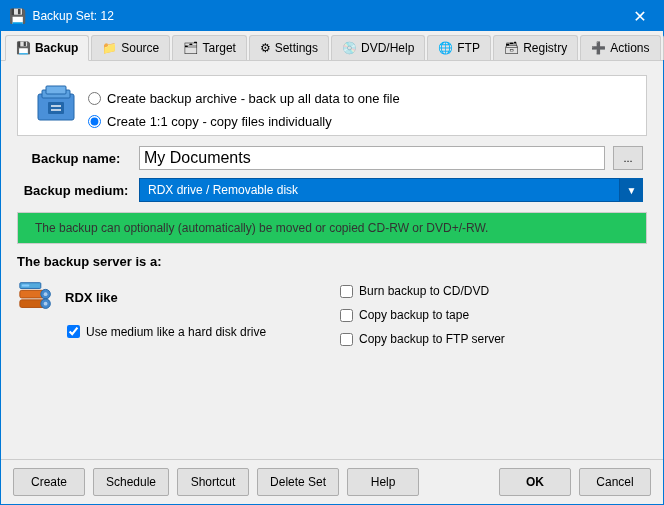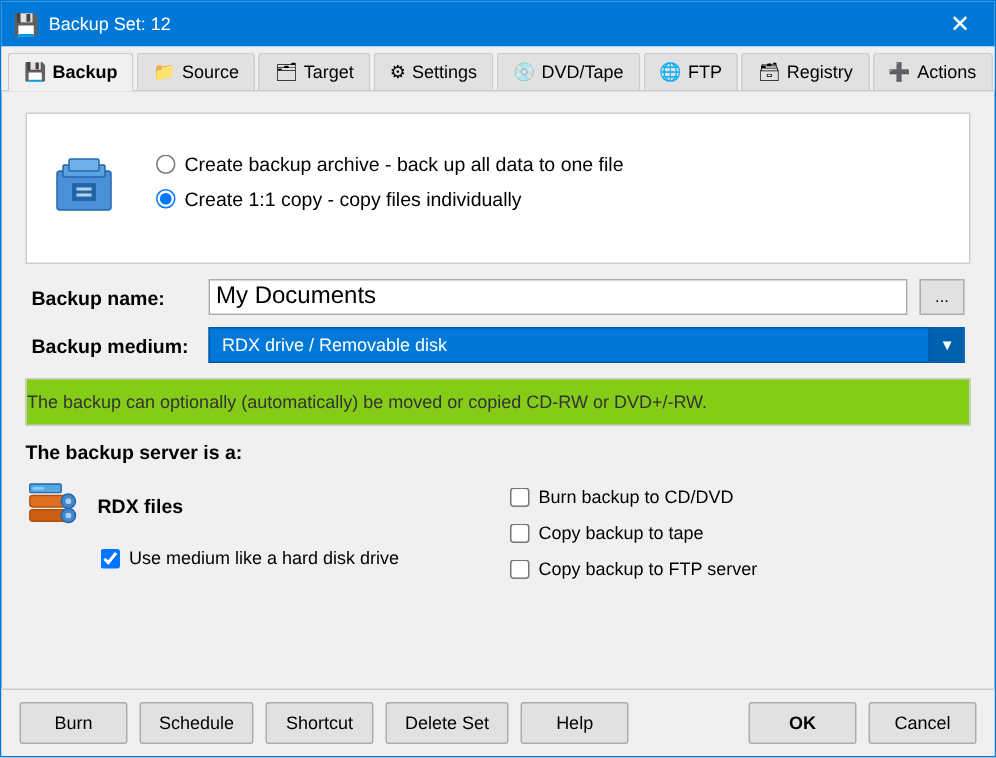--- a/index.html
+++ b/index.html
@@ -95,21 +95,21 @@
       padding: 0 4px;
     }
     .form-row {
       display: flex;
       align-items: center;
       gap: 8px;
     }
     .form-label {
       font-weight: 700;
       min-width: 110px;
-      text-align: left;
+      text-align: center;
     }
     .form-input {
       flex: 1;
       height: 24px;
       border: 1px solid #adadad;
       padding: 0 4px;
       font-size: 16px;
       background: white;
     }
     .browse-btn {
@@ -152,23 +152,23 @@
       align-items: center;
       justify-content: center;
       color: white;
       pointer-events: none;
       font-size: 10px;
     }
 
     .info-text {
       font-size: 12px;
       color: #333;
-      background: #84cc16;
+      background: #22c55e;
       border: 1px solid #ccc;
-      padding: 8px 0;
+      padding: 8px 17px;
     }
 
     .target-section {
       display: flex;
       gap: 16px;
       flex: 1;
     }
     .target-left {
       flex: 1;
       display: flex;
@@ -200,21 +200,21 @@
       align-items: center;
       justify-content: center;
       flex-shrink: 0;
     }
     .rdx-label {
       font-weight: 600;
       font-size: 13px;
     }
     .checkbox-row {
       display: flex;
-      align-items: center;
+      align-items: flex-start;
       gap: 6px;
       font-size: 12px;
     }
     .checkbox-row input[type="checkbox"] { margin: 0; }
 
     .right-checkbox {
       display: flex;
       align-items: center;
       gap: 6px;
       font-size: 12px;
@@ -275,21 +275,21 @@
     <div class="tab">
       <span>🗂</span>
       <span>Target</span>
     </div>
     <div class="tab">
       <span>⚙</span>
       <span>Settings</span>
     </div>
     <div class="tab">
       <span>💿</span>
-      <span>DVD/Tape</span>
+      <span>DVD/Help</span>
     </div>
     <div class="tab">
       <span>🌐</span>
       <span>FTP</span>
     </div>
     <div class="tab">
       <span>🗃</span>
       <span>Registry</span>
     </div>
     <div class="tab">
@@ -297,21 +297,21 @@
       <span>Actions</span>
     </div>
     <div class="tab">
       
       
     </div>
   </div>
 
   <div class="content">
 
-    <div style="display:flex; align-items:flex-start; gap:26px; background:white; border:1px solid #ccc; padding:26px 16px;">
+    <div style="display:flex; align-items:flex-end; gap:10px; background:white; border:1px solid #ccc; padding:6px 16px;">
       <div style="flex-shrink:0;">
         <svg width="44" height="44" viewBox="0 0 44 44">
           <rect x="4" y="12" width="36" height="26" rx="2" fill="#4a90d9" stroke="#2266aa" stroke-width="1"></rect>
           <rect x="8" y="8" width="28" height="8" rx="1" fill="#5ba0e0" stroke="#2266aa" stroke-width="1"></rect>
           <rect x="12" y="4" width="20" height="8" rx="1" fill="#6fb0ea" stroke="#2266aa" stroke-width="1"></rect>
           <rect x="14" y="20" width="16" height="12" rx="1" fill="#2266aa"></rect>
           <rect x="17" y="23" width="10" height="2" fill="white" opacity="0.7"></rect>
           <rect x="17" y="27" width="10" height="2" fill="white" opacity="0.7"></rect>
         </svg>
       </div>
@@ -356,21 +356,21 @@
               <rect x="3" y="14" width="30" height="8" rx="2" fill="#e07020" stroke="#b05010" stroke-width="1"></rect>
               <ellipse cx="30" cy="18" rx="5" ry="5" fill="#4488cc" stroke="#2266aa" stroke-width="1"></ellipse>
               <ellipse cx="30" cy="18" rx="2" ry="2" fill="#aaccee"></ellipse>
               <rect x="3" y="24" width="30" height="8" rx="2" fill="#cc6010" stroke="#b05010" stroke-width="1"></rect>
               <ellipse cx="30" cy="28" rx="5" ry="5" fill="#4488cc" stroke="#2266aa" stroke-width="1"></ellipse>
               <ellipse cx="30" cy="28" rx="2" ry="2" fill="#aaccee"></ellipse>
               <rect x="3" y="6" width="22" height="6" rx="1" fill="#55aadd" stroke="#2266aa" stroke-width="1"></rect>
               <rect x="5" y="8" width="8" height="2" rx="1" fill="#88ccff"></rect>
             </svg>
           </div>
-          <span class="rdx-label">RDX files</span>
+          <span class="rdx-label">RDX like</span>
         </div>
         <label class="checkbox-row" style="margin-left: 50px;">
           <input type="checkbox" checked="" style="">
           <span>Use medium like a hard disk drive</span>
         </label>
       </div>
       <div class="target-right">
         <label class="right-checkbox">
           <input type="checkbox" style="">
           <span>Burn backup to CD/DVD</span>
@@ -383,21 +383,21 @@
           <input type="checkbox" style="">
           <span>Copy backup to FTP server</span>
         </label>
       </div>
     </div>
 
   </div>
 
   <div class="footer">
     <div class="footer-left">
-      <button class="footer-btn">Burn</button>
+      <button class="footer-btn">Create</button>
       <button class="footer-btn">Schedule</button>
       <button class="footer-btn">Shortcut</button>
       <button class="footer-btn">Delete Set</button>
       <button class="footer-btn">Help</button>
     </div>
     <div class="footer-right">
       <button class="footer-btn primary">OK</button>
       <button class="footer-btn">Cancel</button>
     </div>
   </div>

